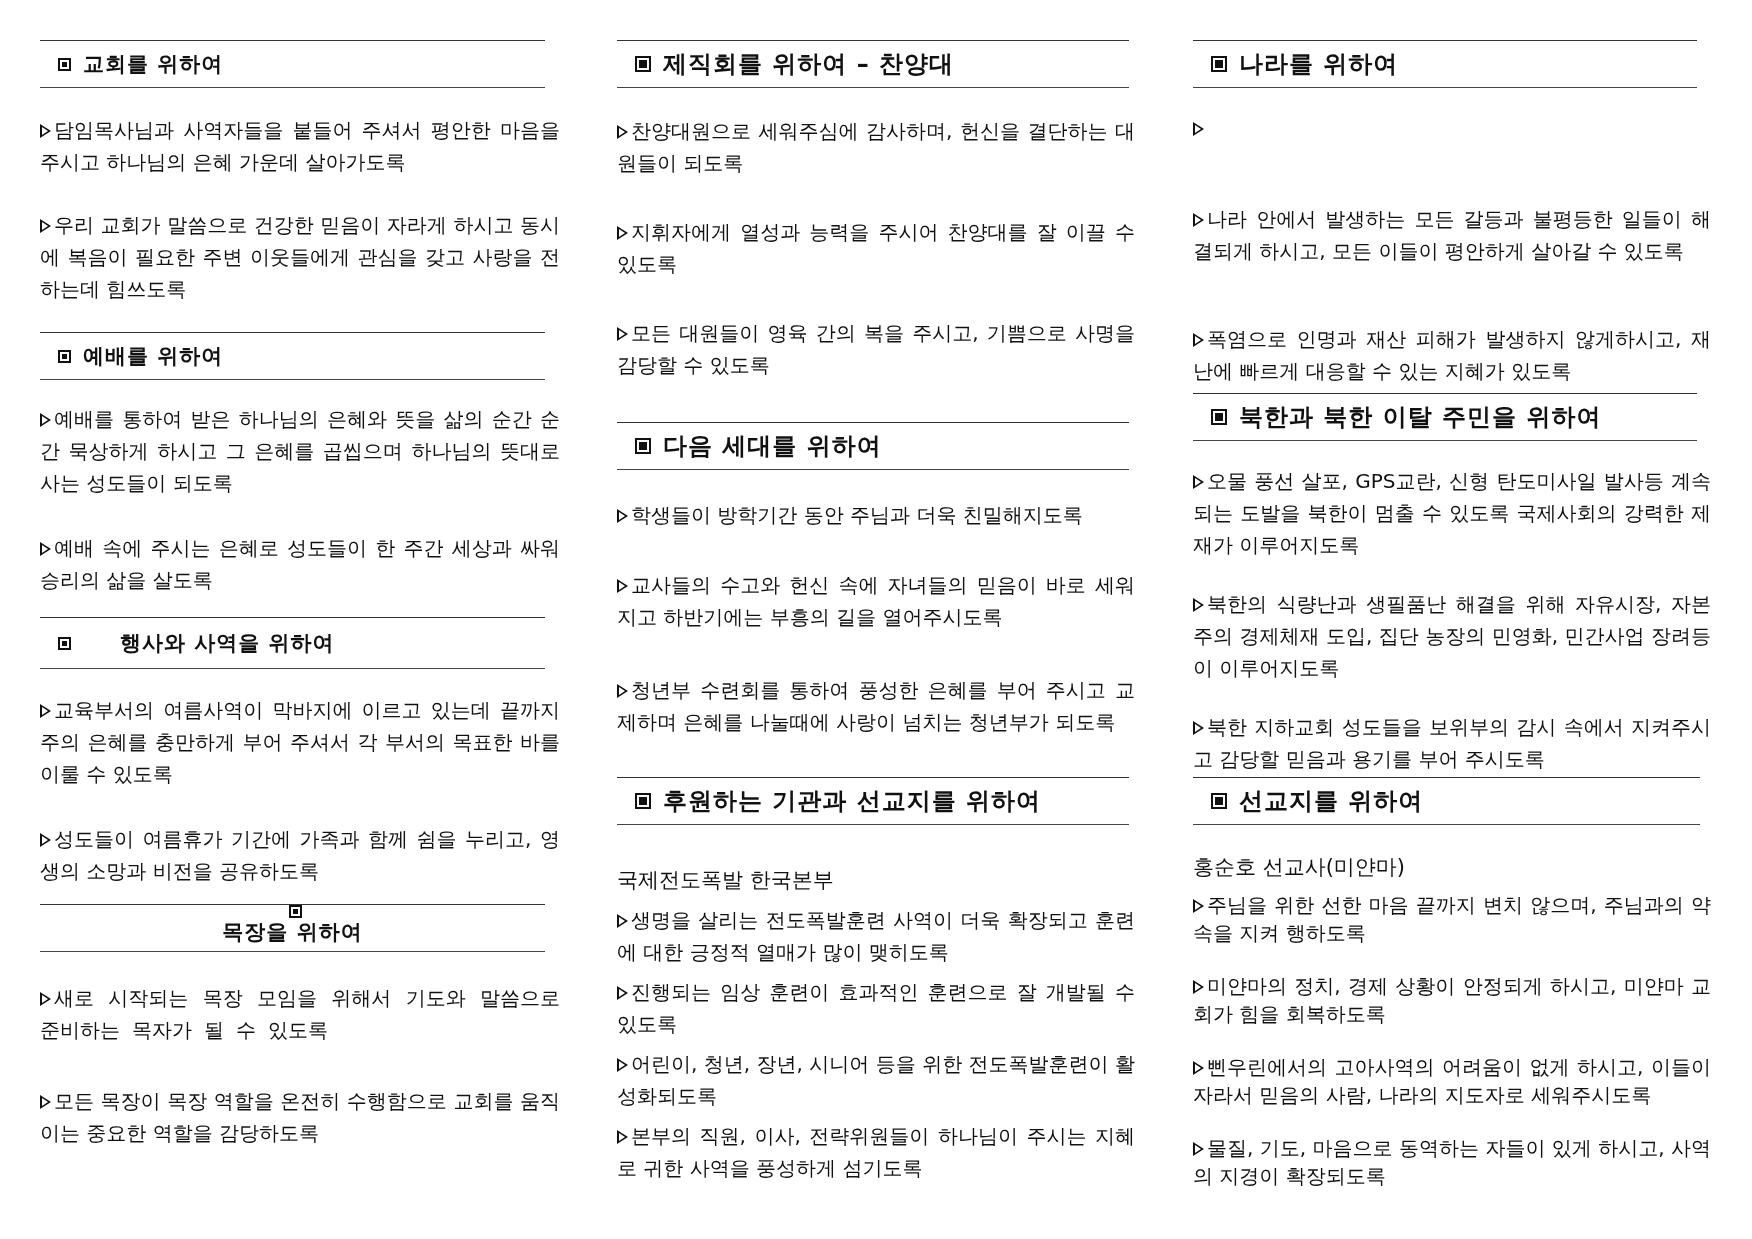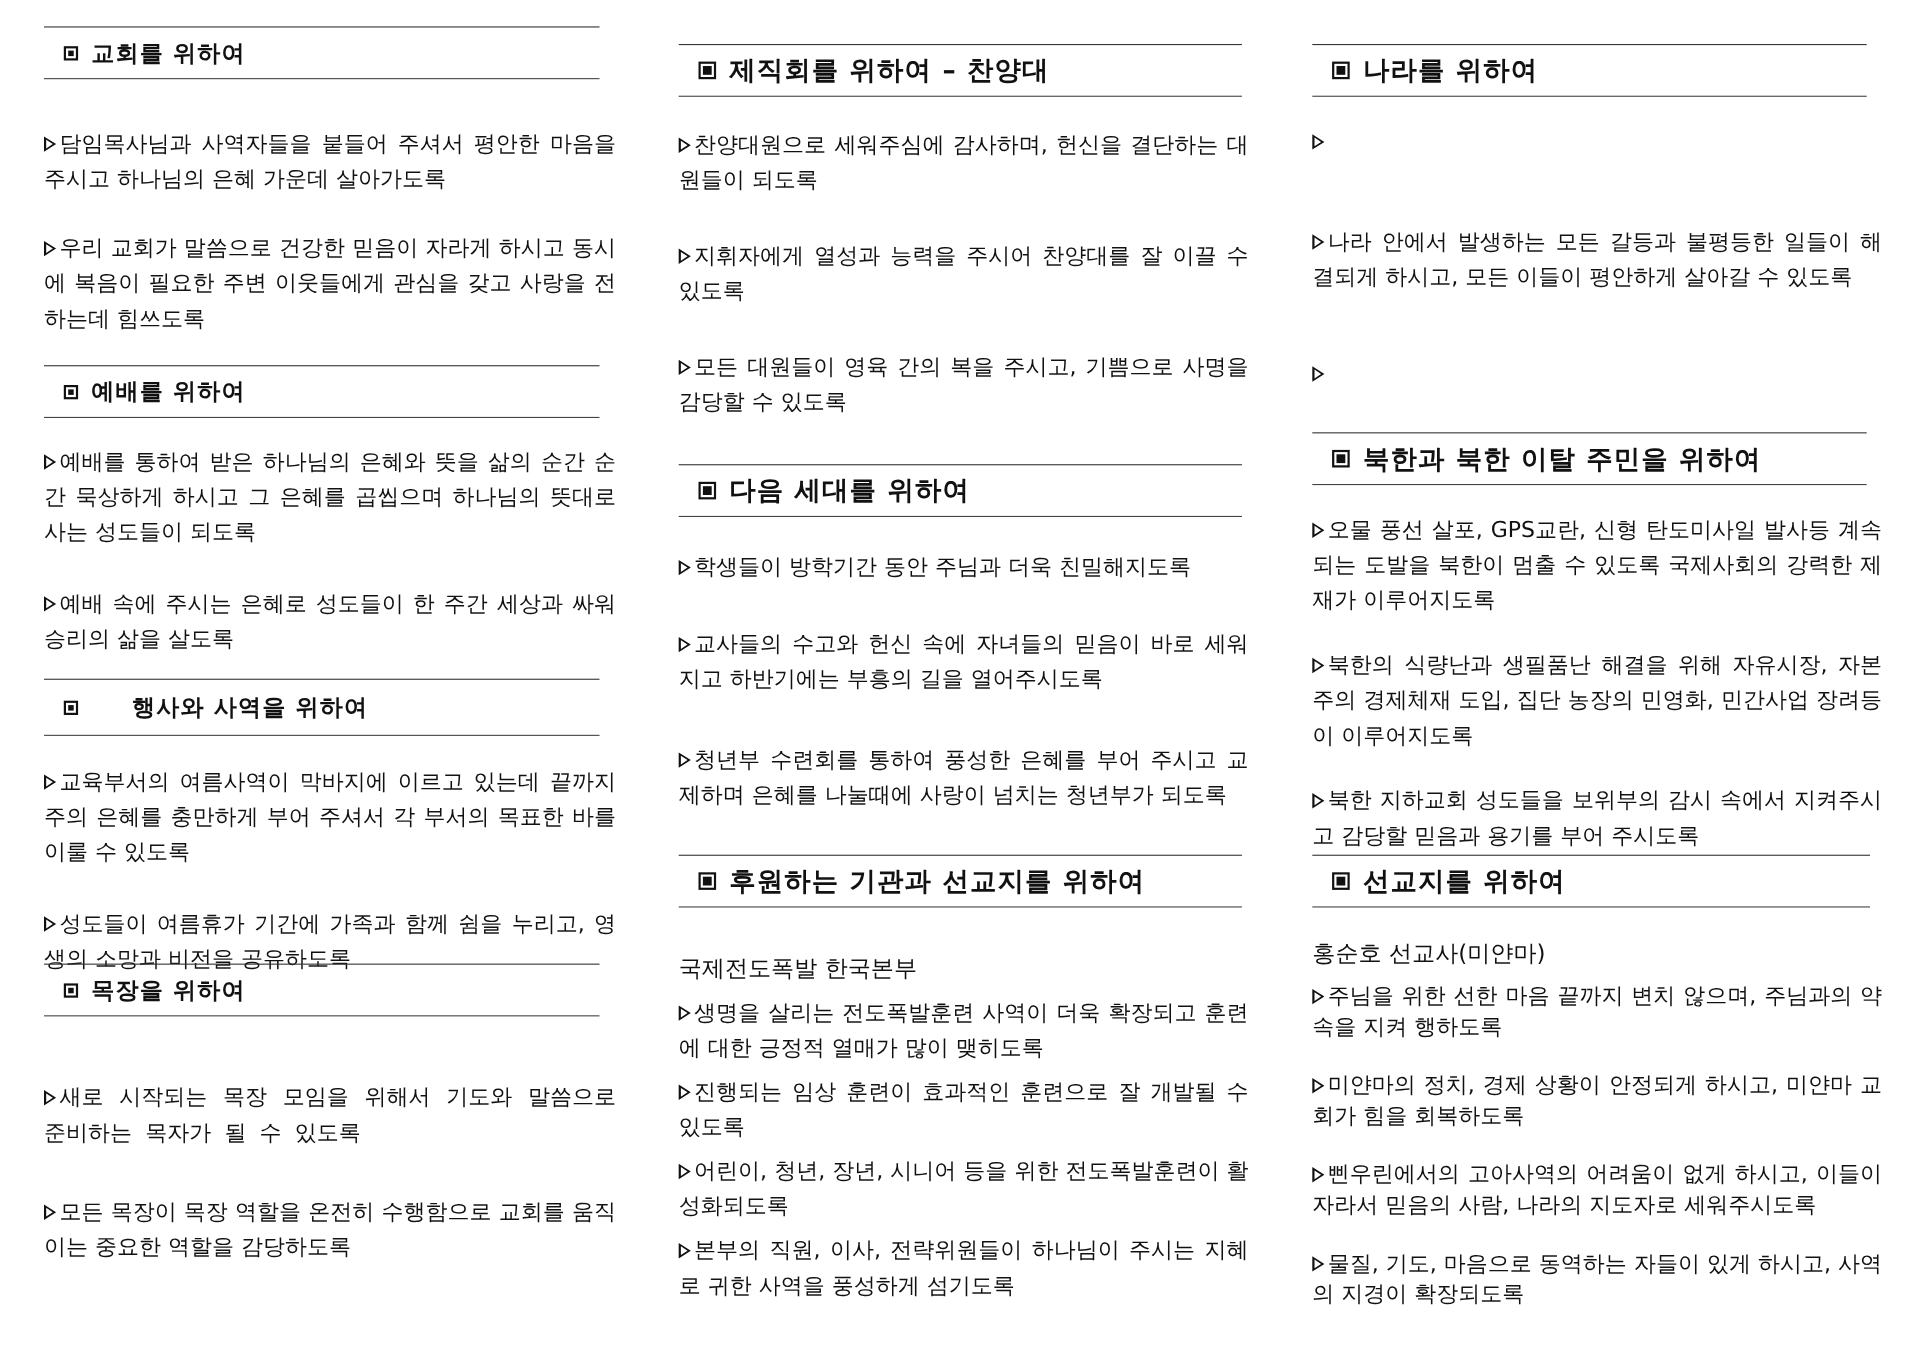--- a/index.html
+++ b/index.html
@@ -18,21 +18,21 @@
   .item .tri { display:inline-block; width:0; height:0; border-top:7px solid transparent; border-bottom:7px solid transparent;
                border-left:11px solid #111; position:relative; margin-right:3px; vertical-align:-1px; }
   .item .tri::after { content:""; position:absolute; left:-9px; top:-4px; border-top:4px solid transparent;
                       border-bottom:4px solid transparent; border-left:6px solid #fff; }
   .sub { position:absolute; left:0; font-size:21px; font-weight:normal; }
 </style>
 </head>
 <body>
 
 <div class="col" style="left:40px; width:520px;">
-  <div class="sec-head" style="top:24px; width:505px;align-items:center;">
+  <div class="sec-head" style="top:40px; width:505px;align-items:center;">
     <span class="mark"></span>
     <span class="title">교회를 위하여</span>
   </div>
   <div class="item" style="top:114px; width:520px;">
     <span class="tri"></span><span>담임목사님과 사역자들을 붙들어 주셔서 평안한 마음을 주시고 하나님의 은혜 가운데 살아가도록</span>
   </div>
   <div class="item" style="top:209px; width:520px;">
     <span class="tri"></span><span>우리 교회가 말씀으로 건강한 믿음이 자라게 하시고 동시에 복음이 필요한 주변 이웃들에게 관심을 갖고 사랑을 전하는데 힘쓰도록</span>
   </div>
 
@@ -51,21 +51,21 @@
     <span class="mark"></span>
     <span class="title">행사와 사역을 위하여</span>
   </div>
   <div class="item" style="top:694px; width:520px;">
     <span class="tri"></span><span>교육부서의 여름사역이 막바지에 이르고 있는데 끝까지 주의 은혜를 충만하게 부어 주셔서 각 부서의 목표한 바를 이룰 수 있도록</span>
   </div>
   <div class="item" style="top:823px; width:520px;">
     <span class="tri"></span><span>성도들이 여름휴가 기간에 가족과 함께 쉼을 누리고, 영생의 소망과 비전을 공유하도록</span>
   </div>
 
-  <div class="sec-head" style="top:876px; width:505px;">
+  <div class="sec-head" style="top:904px; width:505px;flex-direction:column;">
     <span class="mark"></span>
     <span class="title">목장을 위하여</span>
   </div>
   <div class="item" style="top:984px; width:520px;font-family:Liberation Mono, monospace;">
     <span class="tri"></span><span>새로 시작되는 목장 모임을 위해서 기도와 말씀으로 준비하는 목자가 될 수 있도록</span>
   </div>
   <div class="item" style="top:1085px; width:520px;">
     <span class="tri"></span><span>모든 목장이 목장 역할을 온전히 수행함으로 교회를 움직이는 중요한 역할을 감당하도록</span>
   </div>
 </div>
@@ -123,21 +123,21 @@
     <span class="mark"></span>
     <span class="title">나라를 위하여</span>
   </div>
   <div class="item" style="top:112px; width:518px;">
     <span class="tri"></span>
   </div>
   <div class="item" style="top:203px; width:518px;">
     <span class="tri"></span><span>나라 안에서 발생하는 모든 갈등과 불평등한 일들이 해결되게 하시고, 모든 이들이 평안하게 살아갈 수 있도록</span>
   </div>
   <div class="item" style="top:323px; width:518px;">
-    <span class="tri"></span>
+    <span class="tri"></span><span>폭염으로 인명과 재산 피해가 발생하지 않게하시고, 재난에 빠르게 대응할 수 있는 지혜가 있도록</span>
   </div>
 
   <div class="sec-head big" style="top:393px; width:504px;">
     <span class="mark"></span>
     <span class="title">북한과 북한 이탈 주민을 위하여</span>
   </div>
   <div class="item" style="top:465px; width:518px;">
     <span class="tri"></span><span>오물 풍선 살포, GPS교란, 신형 탄도미사일 발사등 계속되는 도발을 북한이 멈출 수 있도록 국제사회의 강력한 제재가 이루어지도록</span>
   </div>
   <div class="item" style="top:588px; width:518px;">

